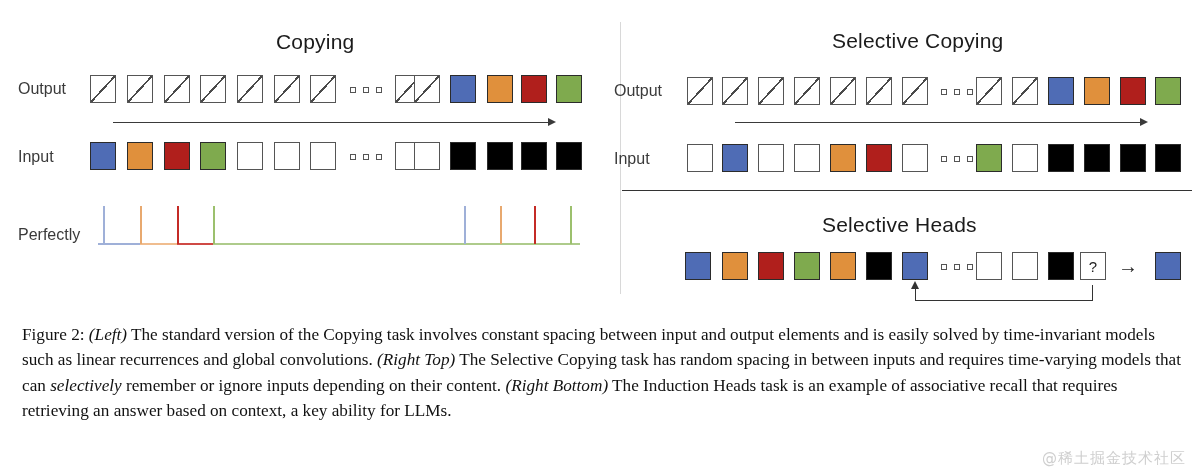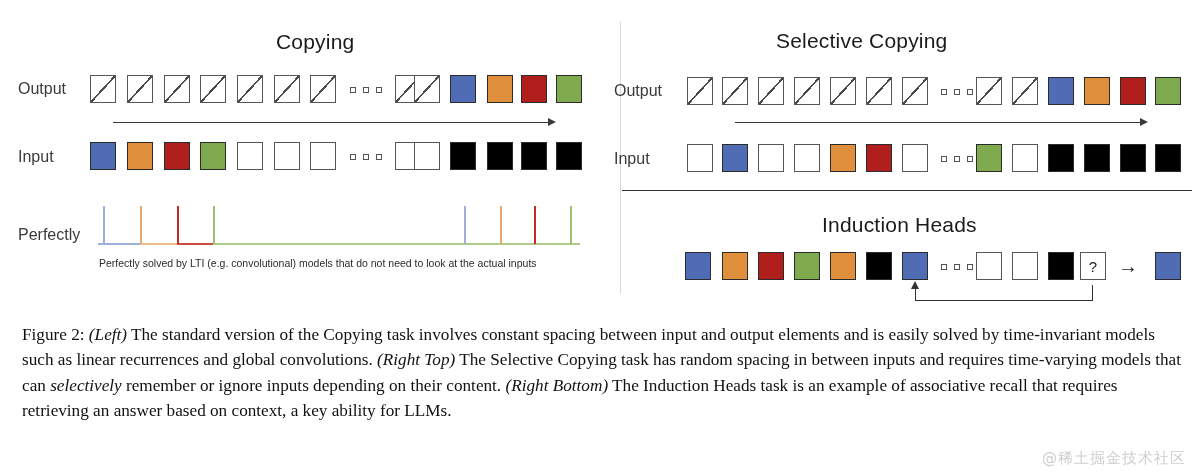--- a/index.html
+++ b/index.html
@@ -215,25 +215,24 @@
     <div class="sol-spike" style="left:140px; top:206px; height:38px; background:#e8a96f;"></div>
     <div class="sol-spike" style="left:177px; top:206px; height:38px; background:#c42b26;"></div>
     <div class="sol-spike" style="left:213px; top:206px; height:38px; background:#9cc06d;"></div>
 
     <div class="sol-spike" style="left:464px; top:206px; height:38px; background:#9fb0d8;"></div>
     <div class="sol-spike" style="left:500px; top:206px; height:38px; background:#e8a96f;"></div>
     <div class="sol-spike" style="left:534px; top:206px; height:38px; background:#c42b26;"></div>
     <div class="sol-spike" style="left:570px; top:206px; height:38px; background:#9cc06d;"></div>
   </div>
 
-  <div class="sol-note" style="left:99px; top:257px;">Perfectly solved by LTI (e.g. convolutional) models that do not need to look at the actual inputs</div>
 
   <div class="divider-v" style="left:620px; top:22px; height:272px;"></div>
 
-  <div class="panel-title" style="left:776px; top:29px;">Selective Copying</div>
+  <div class="panel-title" style="left:832px; top:29px;">Selective Copying</div>
 
   <div class="row-label" style="left:614px; top:82px;">Output</div>
 
   <div class="cell diag" style="left:687px; top:77px;"></div>
   <div class="cell diag" style="left:722px; top:77px;"></div>
   <div class="cell diag" style="left:758px; top:77px;"></div>
   <div class="cell diag" style="left:794px; top:77px;"></div>
   <div class="cell diag" style="left:830px; top:77px;"></div>
   <div class="cell diag" style="left:866px; top:77px;"></div>
   <div class="cell diag" style="left:902px; top:77px;"></div>
@@ -268,21 +267,21 @@
   </div>
   <div class="cell filled" style="left:976px; top:144px; background:#7faa4e;"></div>
   <div class="cell blank" style="left:1012px; top:144px;"></div>
   <div class="cell filled" style="left:1048px; top:144px; background:#000;"></div>
   <div class="cell filled" style="left:1084px; top:144px; background:#000;"></div>
   <div class="cell filled" style="left:1120px; top:144px; background:#000;"></div>
   <div class="cell filled" style="left:1155px; top:144px; background:#000;"></div>
 
   <div class="divider-h" style="left:622px; top:190px; width:570px;"></div>
 
-  <div class="panel-title" style="left:822px; top:213px;">Induction Heads</div>
+  <div class="panel-title" style="left:822px; top:213px;">Selective Heads</div>
 
   <div class="cell filled" style="left:685px; top:252px; background:#4f6cb5;"></div>
   <div class="cell filled" style="left:722px; top:252px; background:#e0903c;"></div>
   <div class="cell filled" style="left:758px; top:252px; background:#b01f1c;"></div>
   <div class="cell filled" style="left:794px; top:252px; background:#7faa4e;"></div>
   <div class="cell filled" style="left:830px; top:252px; background:#e0903c;"></div>
   <div class="cell filled" style="left:866px; top:252px; background:#000;"></div>
   <div class="cell filled" style="left:902px; top:252px; background:#4f6cb5;"></div>
   <div class="ellipsis" style="left:941px; top:264px;">
     <i></i>

